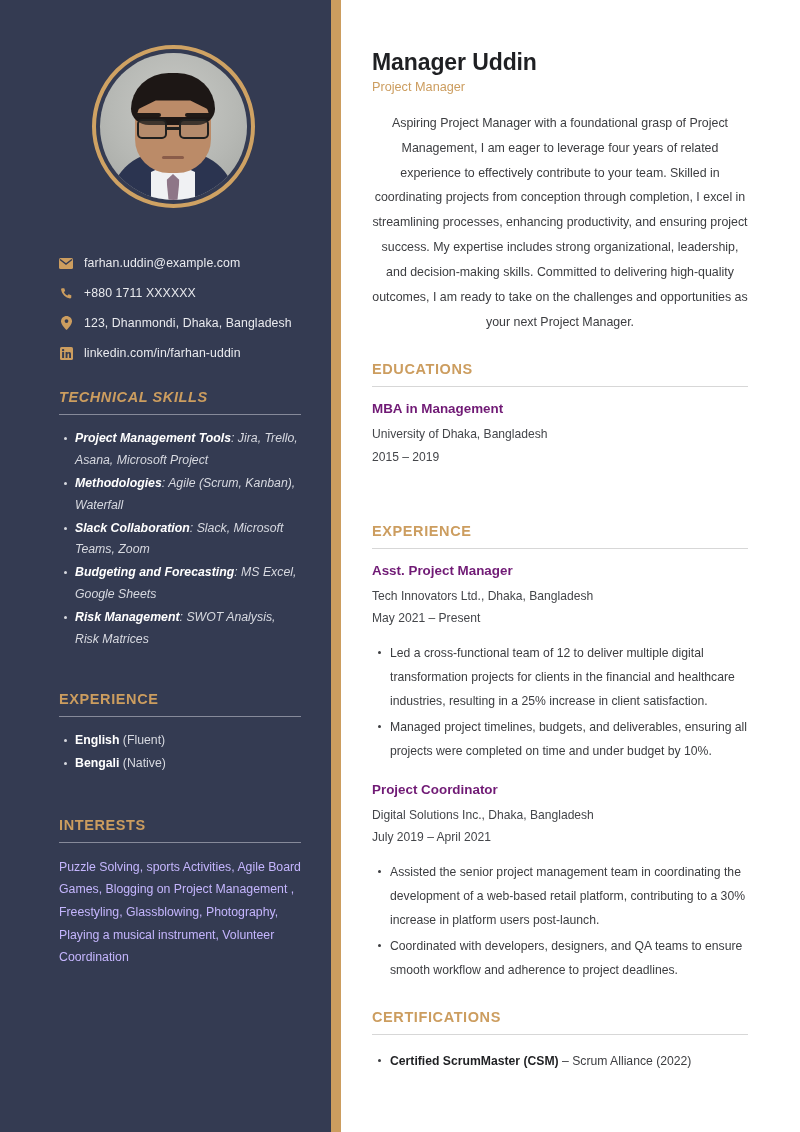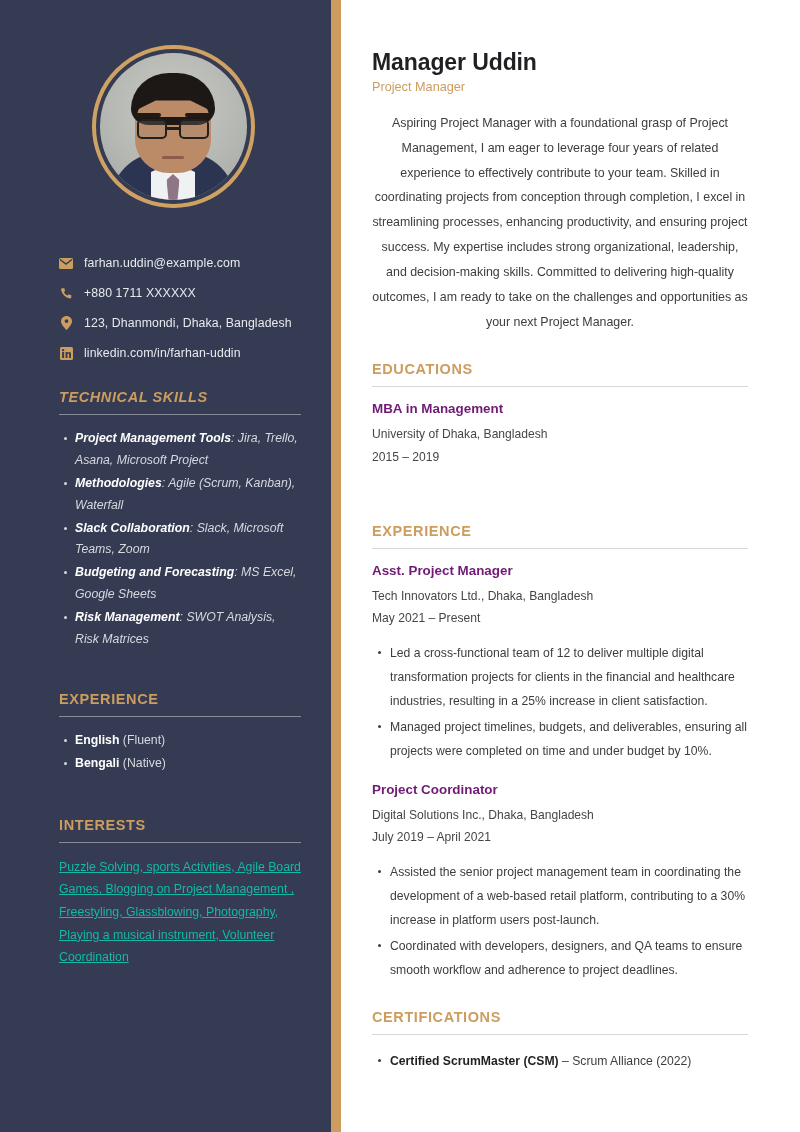--- a/index.html
+++ b/index.html
@@ -222,24 +222,23 @@
     position: absolute;
     left: -11px;
     top: 9px;
     width: 3px; height: 3px;
     border-radius: 50%;
     background: #d7d9e0;
   }
   ul.sb-list li b { color: #ffffff; font-weight: bold; }
 
   .interests-text {
-    color: #14b8a6;
+    color: #c4b5fd;
     font-size: 12.3px;
     line-height: 1.85;
-    text-decoration: underline;
   }
 
   
   .main {
     flex: 1 1 auto;
     padding: 49px 52px 0 31px;
     background: #ffffff;
   }
 
   .name {

